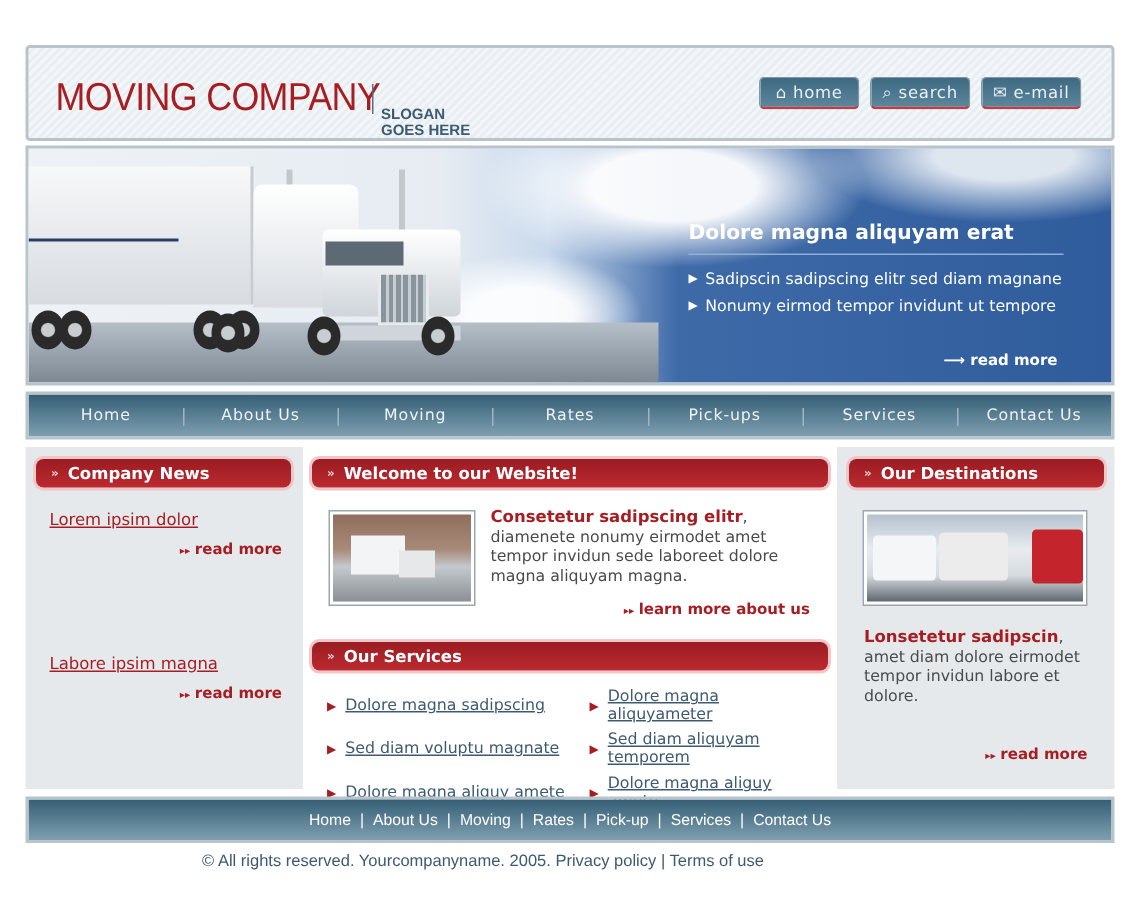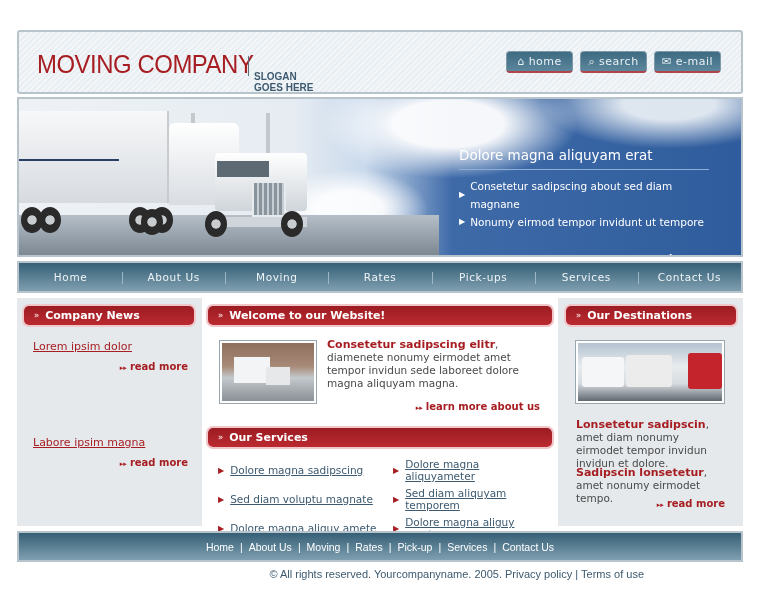--- a/index.html
+++ b/index.html
@@ -27,21 +27,21 @@
     .truck-stripe { position: absolute; left: 0; top: 60px; width: 100px; height: 2px; background: #2a3d66; }
     .truck-cab { position: absolute; left: 150px; top: 24px; width: 70px; height: 82px; background: linear-gradient(#ffffff, #d9dde2); border-radius: 6px 6px 0 0; }
     .truck-hood { position: absolute; left: 196px; top: 54px; width: 92px; height: 58px; background: linear-gradient(#ffffff, #cfd5da); border-radius: 4px; }
     .truck-window { position: absolute; left: 198px; top: 62px; width: 52px; height: 16px; background: #5d6a74; }
     .truck-grill { position: absolute; left: 233px; top: 82px; width: 34px; height: 36px; background: repeating-linear-gradient(90deg, #8a949c 0, #8a949c 3px, #c7ced3 3px, #c7ced3 5px); border: 2px solid #e8ebee; }
     .truck-bumper { position: absolute; left: 200px; top: 118px; width: 88px; height: 10px; background: #cfd5da; }
     .wheel { position: absolute; width: 22px; height: 26px; border-radius: 50%; background: radial-gradient(circle, #c9cdd0 25%, #2a2a2a 30%); }
     .stack { position: absolute; width: 4px; background: #c3c8cd; }
 
     .hero-text { position: absolute; left: 440px; top: 48px; width: 250px; color: #fff; }
-    .hero-title { font-size: 13.5px; font-weight: normal; padding-bottom: 6px; border-bottom: 1px solid #8fb0d6; }
+    .hero-title { font-size: 13.5px; font-weight: bold; padding-bottom: 6px; border-bottom: 1px solid #8fb0d6; }
     .hero-list { list-style: none; margin-top: 7px; }
     .hero-list li { font-size: 10.5px; line-height: 18px; display: flex; align-items: center; gap: 5px; }
     .hero-list .arr { font-size: 8px; }
     .hero-more { text-align: right; font-size: 10px; font-weight: bold; margin-top: 22px; padding-right: 4px; cursor: pointer; }
 
     
     .nav { position: absolute; left: 17px; top: 261px; width: 726px; height: 32px; border: 2px solid #b8c4cc; background: linear-gradient(#355f76, #7f9fb0); display: flex; align-items: center; }
     .nav-item { flex: 1; text-align: center; color: #eef4f7; font-size: 10.5px; letter-spacing: 0.6px; position: relative; cursor: pointer; }
     .nav-item + .nav-item::before { content: ""; position: absolute; left: 0; top: 1px; width: 1px; height: 12px; background: #9bb7c6; }
 
@@ -78,21 +78,21 @@
     .dest-img .t1 { position: absolute; left: 4px; top: 14px; width: 42px; height: 30px; background: #f5f6f7; border-radius: 3px; }
     .dest-img .t2 { position: absolute; left: 48px; top: 12px; width: 46px; height: 32px; background: #ececec; border-radius: 3px; }
     .dest-img .t3 { position: absolute; left: 110px; top: 10px; width: 34px; height: 36px; background: #c4252c; border-radius: 3px; }
     .dest-text { position: absolute; left: 18px; width: 152px; font-size: 10.5px; line-height: 13px; }
     .dest-text b { color: #a61e22; font-size: 11px; }
 
     
     .footer-nav { position: absolute; left: 17px; top: 531px; width: 726px; height: 31px; border: 2px solid #b8c4cc; background: linear-gradient(#355f76, #7f9fb0); display: flex; align-items: center; justify-content: center; color: #fff; font-family: "Liberation Sans", sans-serif; font-size: 10.5px; }
     .footer-nav .fi { cursor: pointer; }
     .footer-nav .sep { margin: 0 6px; }
-    .copyright { position: absolute; left: 0; top: 568px; width: 644px; text-align: right; font-family: "Liberation Sans", sans-serif; font-size: 11px; color: #3d5a70; }
+    .copyright { position: absolute; left: 0; top: 568px; width: 644px; text-align: center; font-family: "Liberation Sans", sans-serif; font-size: 11px; color: #3d5a70; }
     .copyright .lnk { cursor: pointer; }
   </style>
 </head>
 <body>
 
 <div class="header">
   <div class="logo">MOVING COMPANY</div>
   <div class="logo-sep"></div>
   <div class="slogan">
     <div>SLOGAN</div>
@@ -135,21 +135,21 @@
     <div class="wheel" style="left:132px;top:108px;"></div>
     <div class="wheel" style="left:122px;top:110px;"></div>
     <div class="wheel" style="left:186px;top:112px;"></div>
     <div class="wheel" style="left:262px;top:112px;"></div>
   </div>
   <div class="hero-text">
     <div class="hero-title">Dolore magna aliquyam erat</div>
     <ul class="hero-list">
       <li>
           <span class="arr">▶</span>
-          <span>Consetetur sadipscing about sed diam magnane</span>
+          <span>Sadipscin sadipscing elitr sed diam magnane</span>
         </li>
       <li>
           <span class="arr">▶</span>
           <span>Nonumy eirmod tempor invidunt ut tempore</span>
         </li>
     </ul>
     <div class="hero-more">
       <span>⟶</span>
       <span>read more</span>
     </div>
@@ -235,24 +235,21 @@
     <span>Our Destinations</span>
   </div>
   <div class="dest-img">
     <div class="ph">
         <div class="t1"></div>
         <div class="t2"></div>
         <div class="t3"></div>
       </div>
   </div>
   <div class="dest-text" style="top:120px;">
-    <b>Lonsetetur sadipscin</b><span>, amet diam nonumy eirmodet  tempor invidun invidun et dolore.</span>
-  </div>
-  <div class="dest-text" style="top:168px;">
-    <b>Sadipscin lonsetetur</b><span>, amet nonumy eirmodet  tempo.</span>
+    <b>Lonsetetur sadipscin</b><span>, amet diam dolore eirmodet  tempor invidun labore et dolore.</span>
   </div>
   <a class="more" style="position:absolute;right:18px;top:193px;"><span class="tiny">▸▸</span><span>read more</span></a>
 </div>
 
 <div class="footer-nav">
   <span class="fi">Home</span>
     <span class="sep">|</span>
   <span class="fi">About Us</span>
     <span class="sep">|</span>
   <span class="fi">Moving</span>

